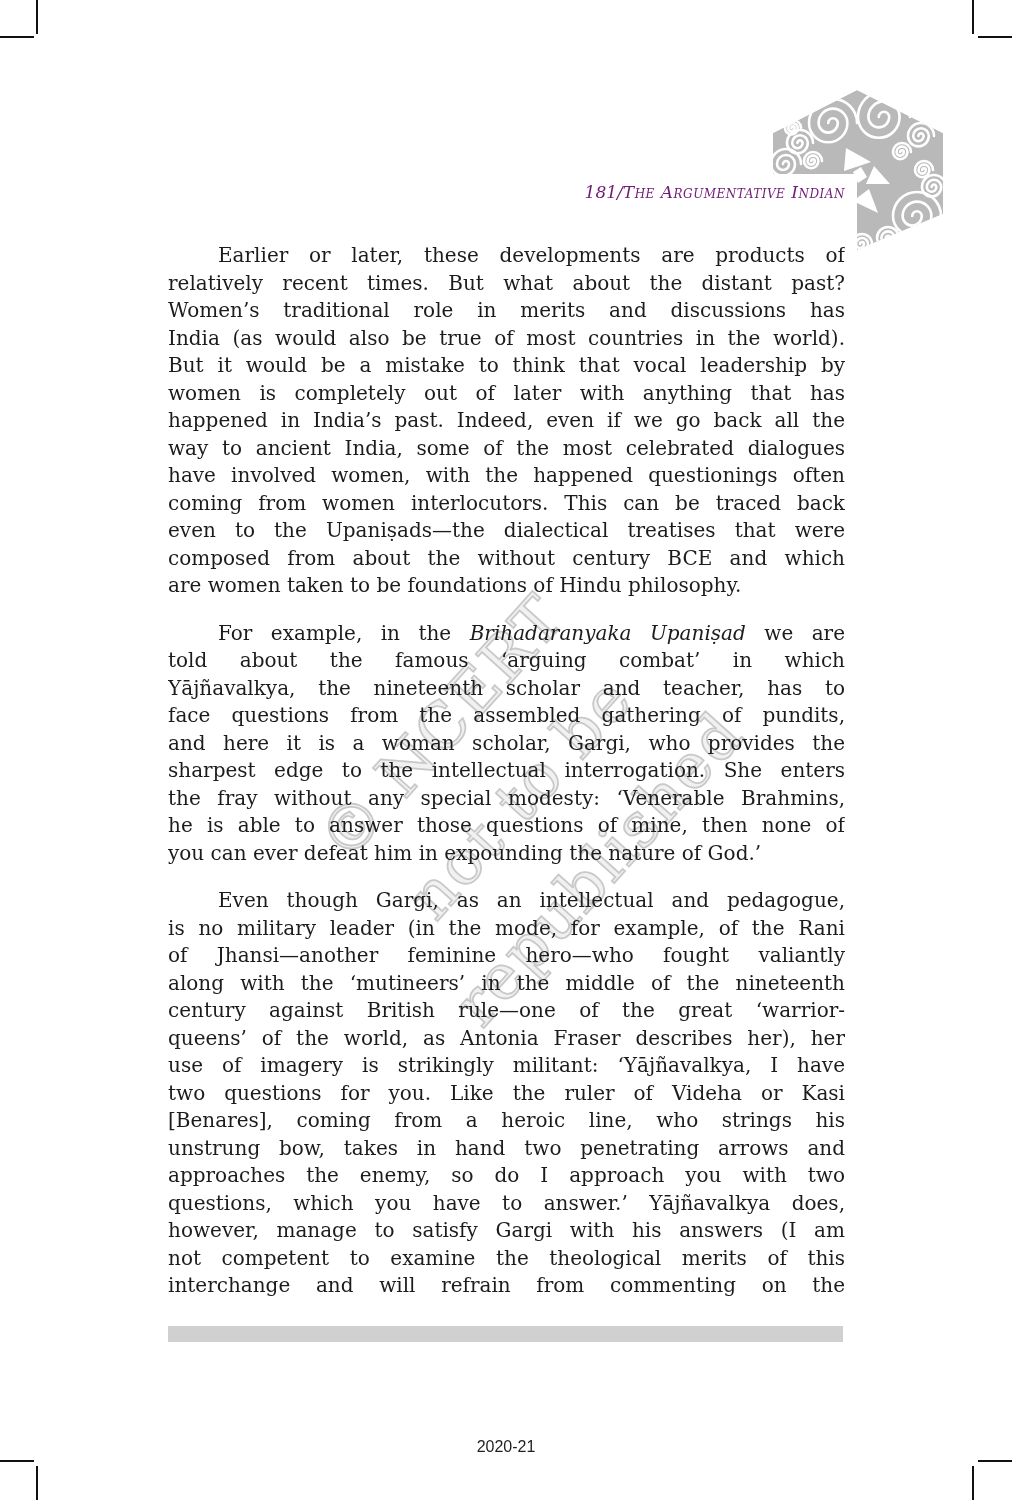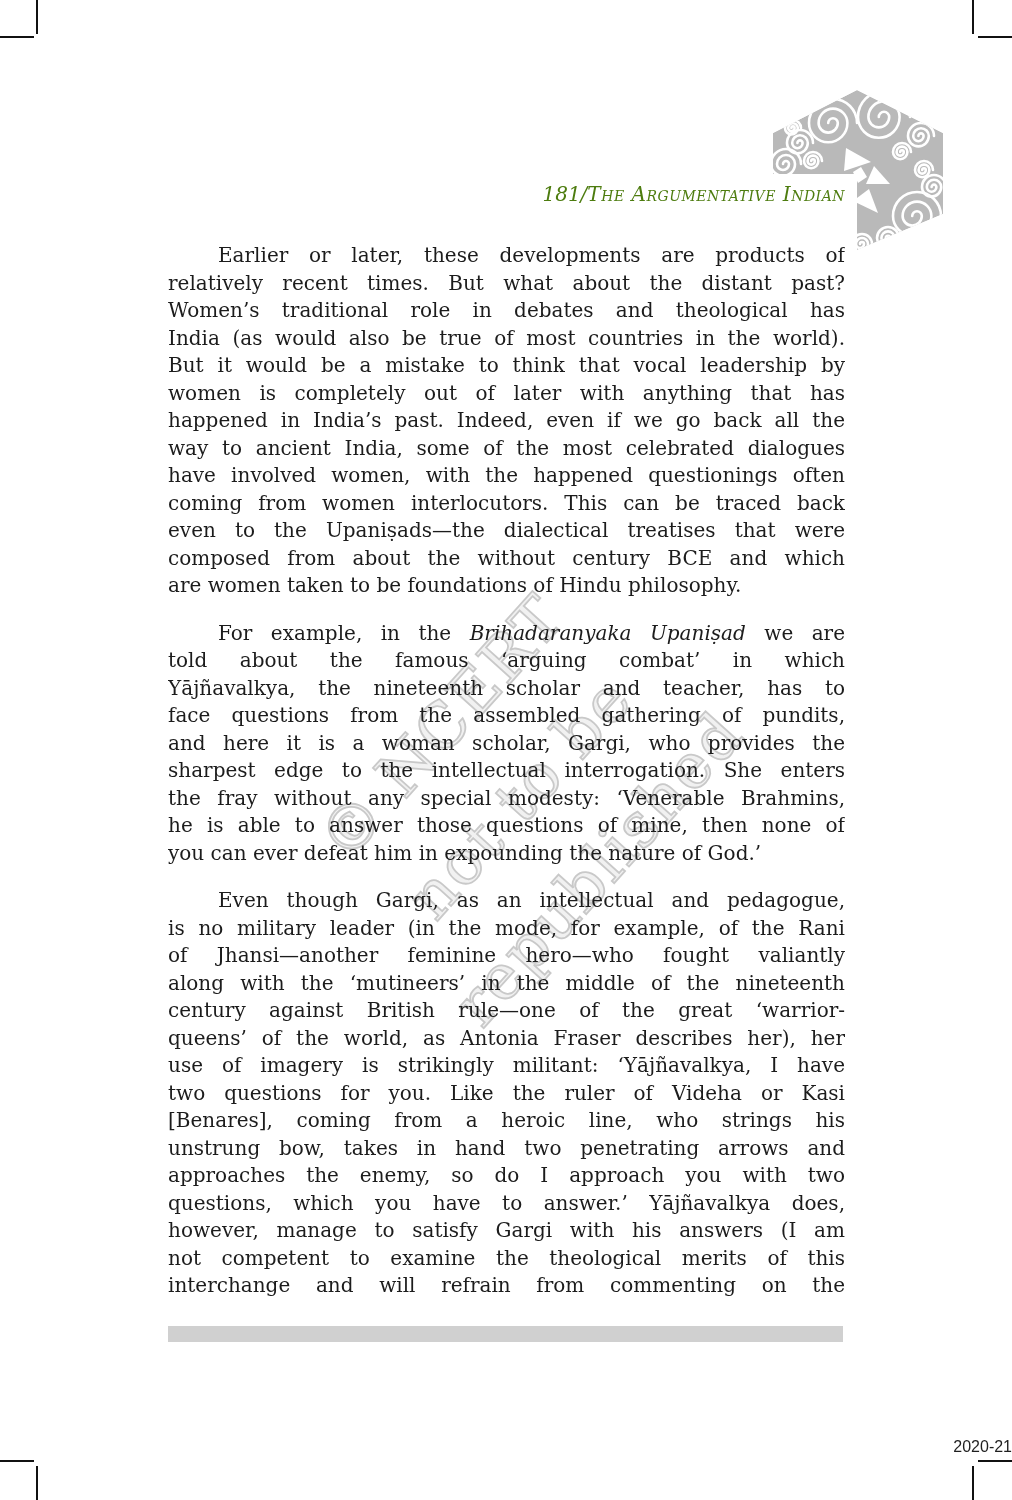--- a/index.html
+++ b/index.html
@@ -18,21 +18,21 @@
   .cm-bl-v { left:36px;  top:1466px; width:2px;  height:34px; }
   .cm-br-h { left:978px; top:1460px; width:34px; height:2px;  }
   .cm-br-v { left:972px; top:1466px; width:2px;  height:34px; }
 
   
   .ornament { position:absolute; left:770px; top:88px; }
 
   
   .runhead {
     position:absolute; top:182px; right:167px;
-    font-size:20px; font-style:italic; color:#4d7c0f; white-space:nowrap;
+    font-size:17px; font-style:italic; color:#701a75; white-space:nowrap;
   }
   .runhead .sc { font-variant:small-caps; letter-spacing:0.5px; }
 
   
   .watermark {
     position:absolute; left:170px; top:640px; width:700px;
     transform:rotate(-48deg);
     text-align:center; font-size:62px; line-height:1.7; letter-spacing:2px;
     color:rgba(190,190,190,0.22);
     -webkit-text-stroke:1.8px #c9c9c9;
@@ -47,21 +47,21 @@
   .line { height:27.5px; overflow:hidden; text-align:justify; }
   .j    { text-align-last:justify; }
   .ind  { text-indent:50px;margin-top:20px; }
   .it   { font-style:italic; }
 
   
   .graybar { position:absolute; left:168px; top:1326px; width:675px; height:16px; background:#d0d0d0; }
 
   
   .footer {
-    position:absolute; left:0; top:1438px; width:1012px; text-align:right;
+    position:absolute; left:0; top:1438px; width:1012px; text-align:center;
     font-family:"Liberation Sans", sans-serif; font-size:16px; color:#1f1f1f;
   }
 </style>
 </head>
 <body>
 
 <div class="page">
 
   <div class="cm cm-tl-v"></div>
   <div class="cm cm-tl-h"></div>
@@ -110,21 +110,21 @@
 
   <div class="watermark">
     <div>© NCERT</div>
     <div>not to be republished</div>
   </div>
 
   <div class="textblock">
 
     <div class="line j ind">Earlier or later, these developments are products of</div>
     <div class="line j">relatively recent times. But what about the distant past?</div>
-    <div class="line j">Women’s traditional role in debates and theological has</div>
+    <div class="line j">Women’s traditional role in merits and discussions has</div>
     <div class="line j">India (as would also be true of most countries in the world).</div>
     <div class="line j">But it would be a mistake to think that vocal leadership by</div>
     <div class="line j">women is completely out of later with anything that has</div>
     <div class="line j">happened in India’s past. Indeed, even if we go back all the</div>
     <div class="line j">way to ancient India, some of the most celebrated dialogues</div>
     <div class="line j">have involved women, with the happened questionings often</div>
     <div class="line j">coming from women interlocutors. This can be traced back</div>
     <div class="line j">even to the Upaniṣads—the dialectical treatises that were</div>
     <div class="line j">composed from about the without century BCE and which</div>
     <div class="line">are women taken to be foundations of Hindu philosophy.</div>

